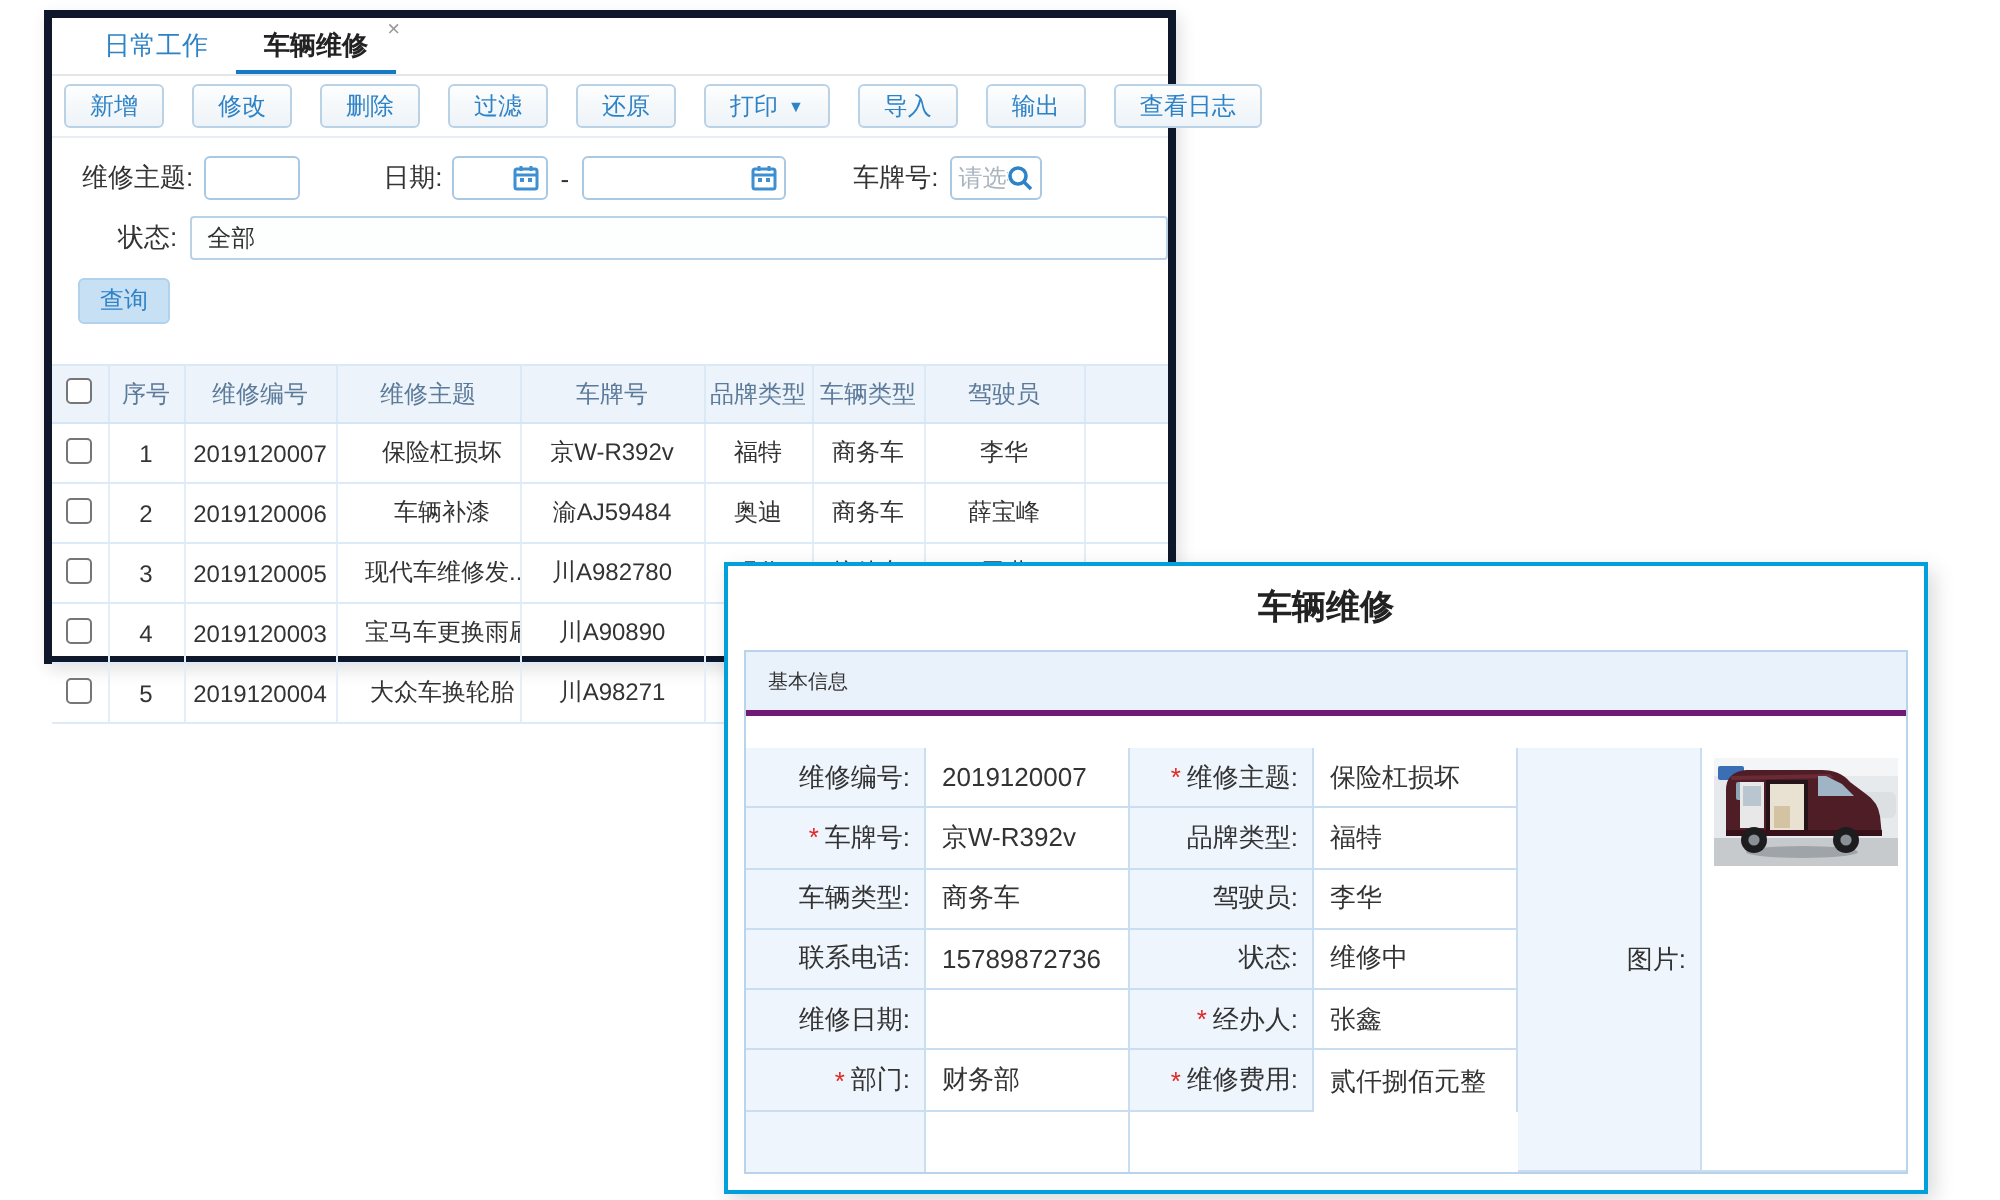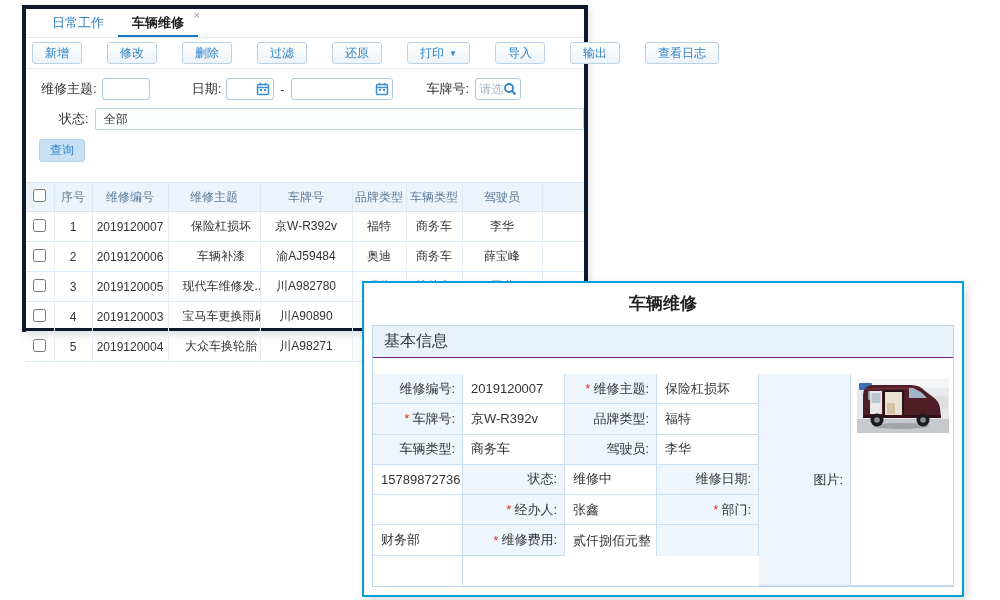--- a/index.html
+++ b/index.html
@@ -8,21 +8,21 @@
 
   
   .lw { position:absolute; left:22px; top:5px; width:566px; height:327px;
         background:#fff; border:4px solid #0f172a; z-index:1;
         box-shadow:2px 3px 8px rgba(0,0,0,.12); }
   .tabs { height:29px; border-bottom:1px solid #e4e7ea; display:flex; align-items:stretch; padding-left:12px; }
   .tab { padding:0 14px; line-height:27px; font-size:13px; color:#2e82c6; cursor:pointer; position:relative; }
   .tab.active { color:#222; font-weight:bold; border-bottom:2px solid #1779c4; }
   .tabclose { position:absolute; top:1px; right:-2px; font-size:11px; color:#999; font-weight:normal; line-height:11px; }
   .toolbar { height:31px; border-bottom:1px solid #e7edf2; display:flex; align-items:center; padding:0 6px; }
-  .tbtn { margin-right:25px; height:22px; padding:0 12px; font-size:12px; color:#2e82c6;
+  .tbtn { margin-right:14px; height:22px; padding:0 12px; font-size:12px; color:#2e82c6;
           background:linear-gradient(#fdfefe,#edf3f8); border:1px solid #b9d2e6; border-radius:3px;
           display:inline-flex; align-items:center; cursor:pointer; white-space:nowrap; }
   .caret { font-size:8px; margin-left:5px; color:#2e82c6; }
 
   .filters { position:relative; font-size:13px; color:#333; }
   .frow1 { height:32px; display:flex; align-items:center; margin-top:4px; }
   .flabel { white-space:nowrap; }
   .fin { height:22px; border:1px solid #a8c8e4; border-radius:3px; font-size:12px; padding:0 3px; color:#333; outline:none; }
   .fin::placeholder { color:#a9b4be; }
   .pos { position:relative; display:inline-block; }
@@ -42,22 +42,22 @@
   table.grid th:last-child, table.grid td:last-child { border-right:none; }
   td.link, .lw a { color:#3d87c8; text-decoration:none; }
   td.subj { text-align:left; padding-left:14px; }
   .cb { width:13px; height:13px; accent-color:#3d87c8; cursor:pointer; }
 
   
   .dw { position:absolute; left:362px; top:281px; width:602px; height:316px; background:#fff;
         border:2px solid #00a0dd; z-index:2; box-shadow:3px 4px 10px rgba(0,0,0,.15); }
   .dw-title { text-align:center; font-size:17px; font-weight:bold; color:#222; padding-top:9px; height:40px; }
   .section { position:absolute; left:8px; right:8px; top:42px; bottom:8px; border:1px solid #b9d3ea; }
-  .sec-h { height:32px; background:#e9f1fa; border-bottom:1px solid #701a75;
-           font-size:16px; color:#333; display:flex; align-items:center; padding-left:11px; }
+  .sec-h { height:32px; background:#e9f1fa; border-bottom:3px solid #701a75;
+           font-size:10px; color:#333; display:flex; align-items:center; padding-left:11px; }
   .fgrid { position:absolute; left:0; right:0; top:32px; bottom:0; display:grid;
            grid-template-columns:90px 102px 92px 102px 92px 1fr;
            grid-template-rows:repeat(7,1fr);margin-top:16px; }
   .cell { border-right:1px solid #c9def0; border-bottom:1px solid #c9def0; display:flex; align-items:center;
           font-size:13px; color:#333; overflow:hidden; }
   .lcell { background:#eef5fc; justify-content:flex-end; padding-right:7px; white-space:nowrap; }
   .vcell { background:#fff; padding-left:8px; white-space:nowrap; }
   .star { color:#e02b2b; margin-right:3px; font-size:13px; }
   .imgl { grid-column:5; grid-row:1/8; }
   .imgv { grid-column:6; grid-row:1/8; align-items:flex-start; padding:5px 0 0 6px; border-right:none; }
@@ -279,20 +279,23 @@
 
       <div class="cell lcell">
           <span>车辆类型:</span>
         </div>
       <div class="cell vcell">商务车</div>
       <div class="cell lcell">
           <span>驾驶员:</span>
         </div>
       <div class="cell vcell">李华</div>
 
+      <div class="cell lcell">
+          <span>联系电话:</span>
+        </div>
       <div class="cell vcell">15789872736</div>
       <div class="cell lcell">
           <span>状态:</span>
         </div>
       <div class="cell vcell">维修中</div>
 
       <div class="cell lcell">
           <span>维修日期:</span>
         </div>
       <div class="cell vcell"></div>

